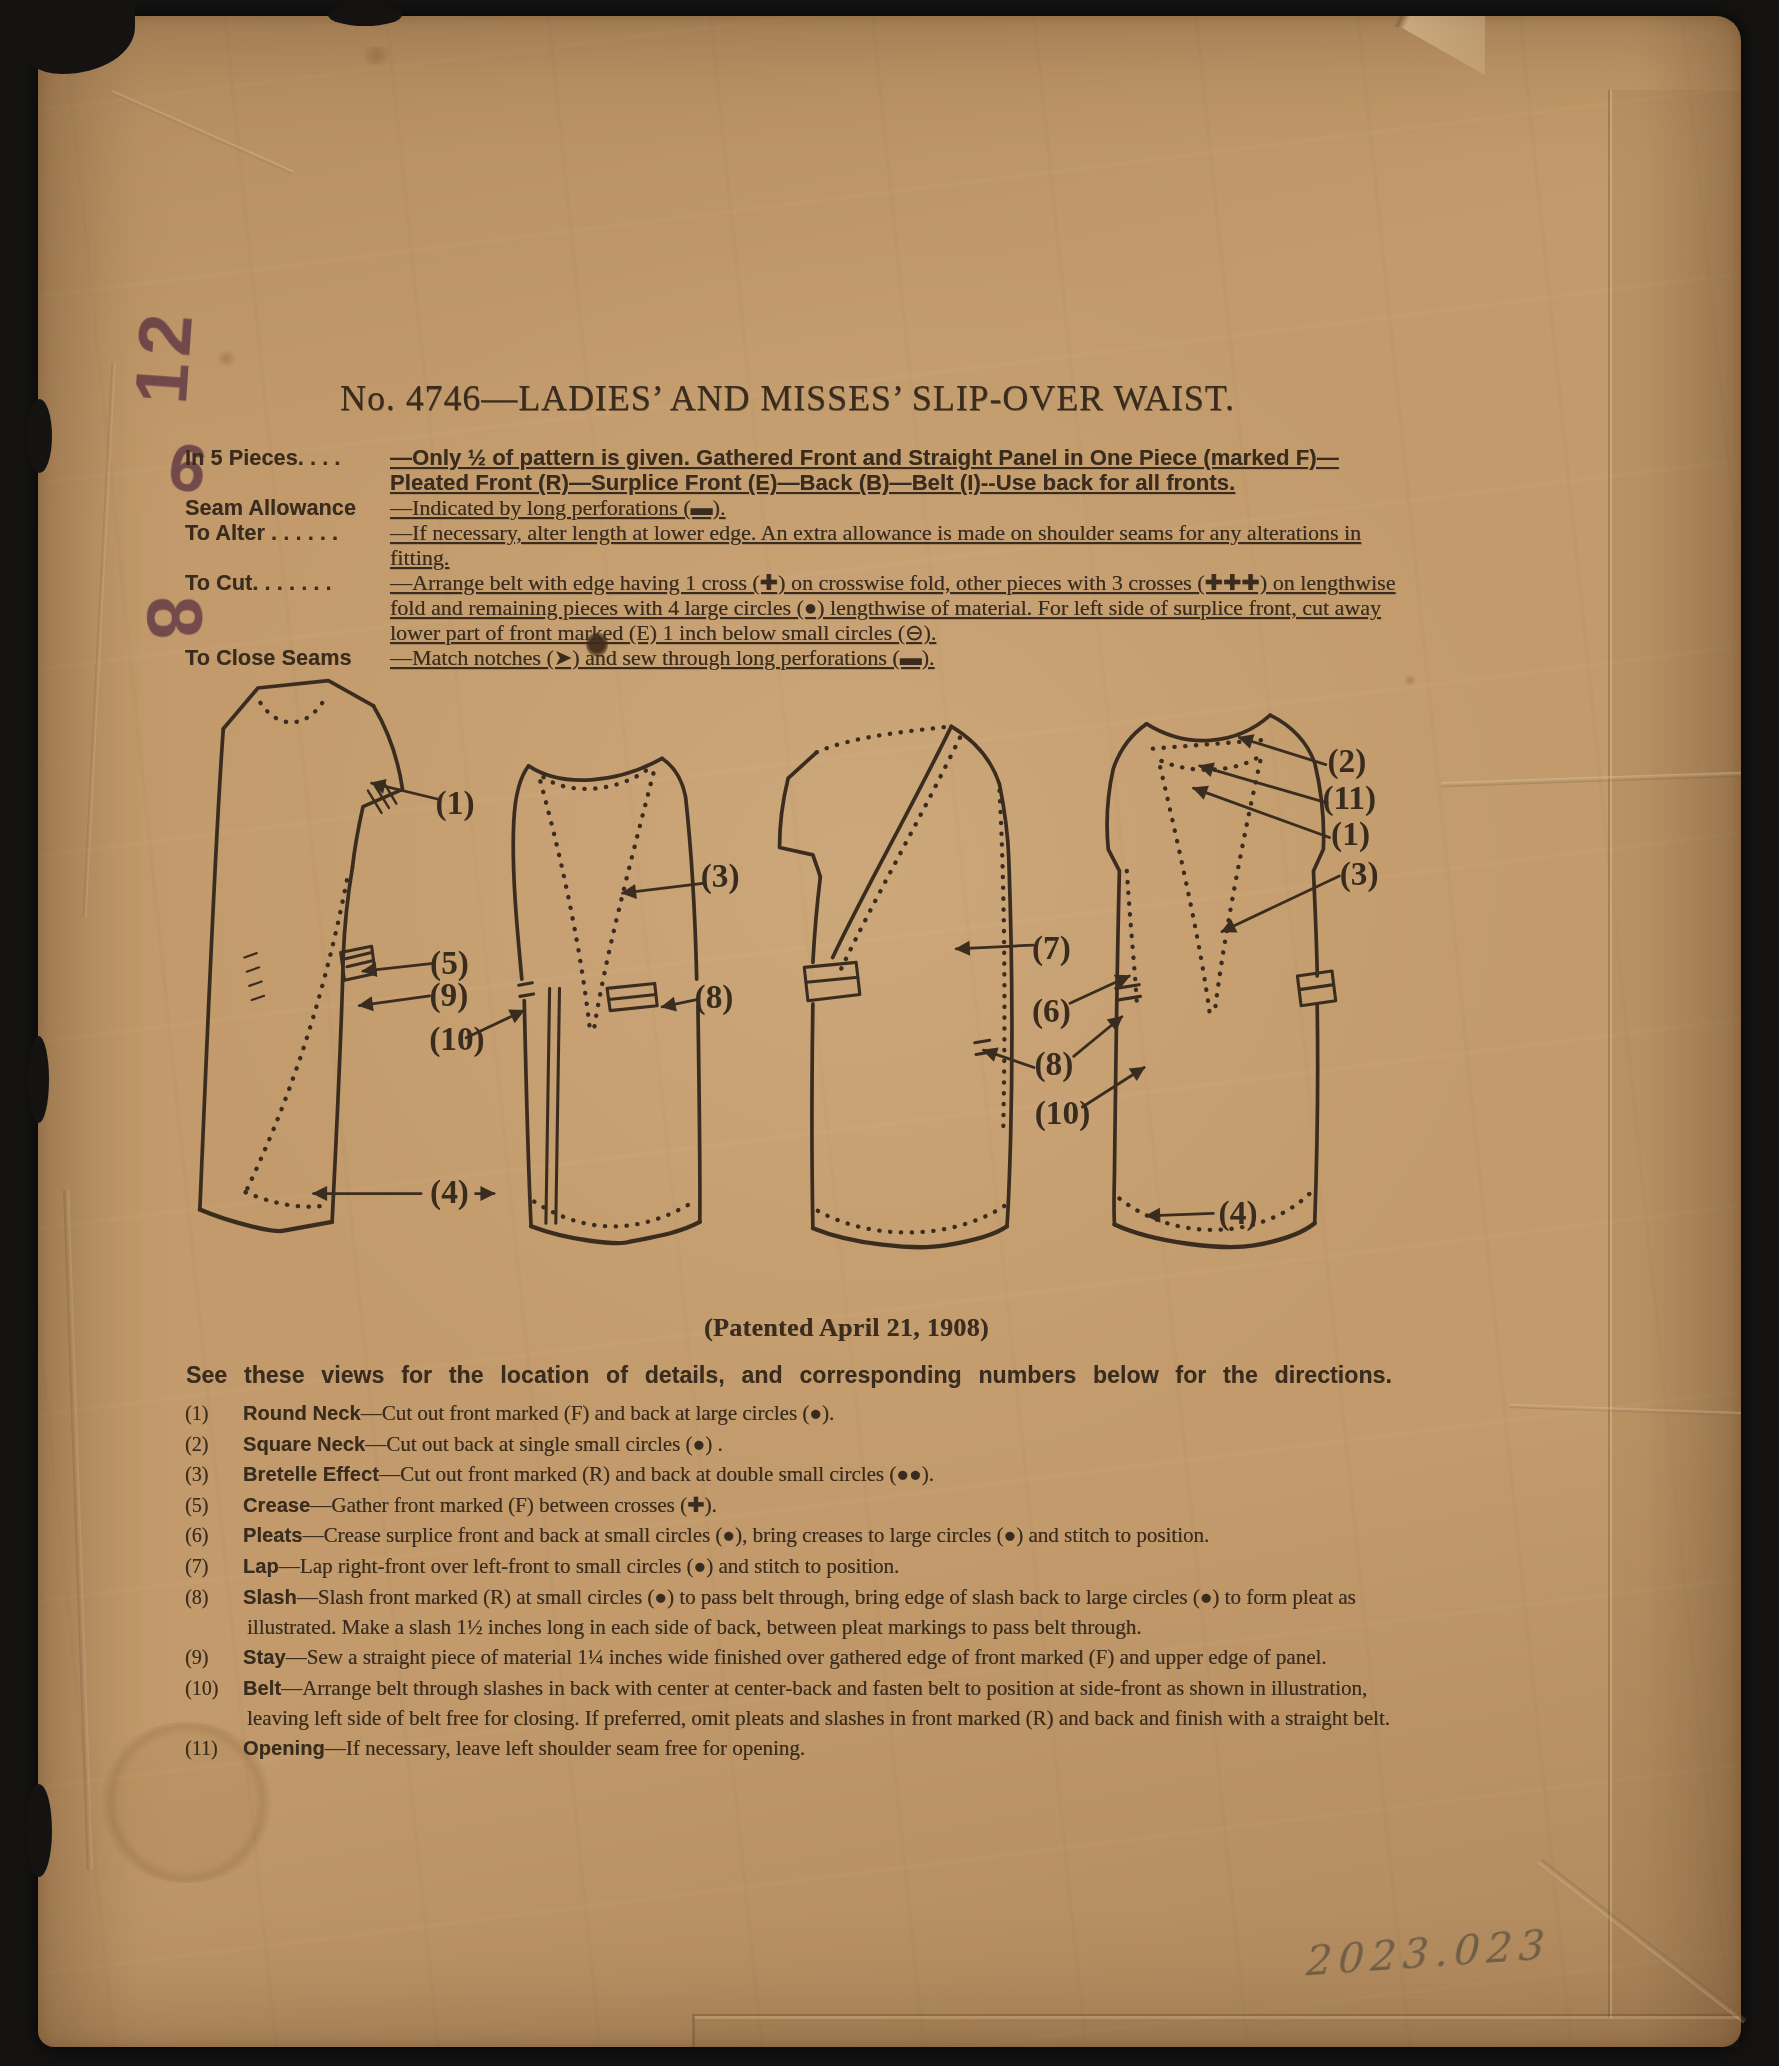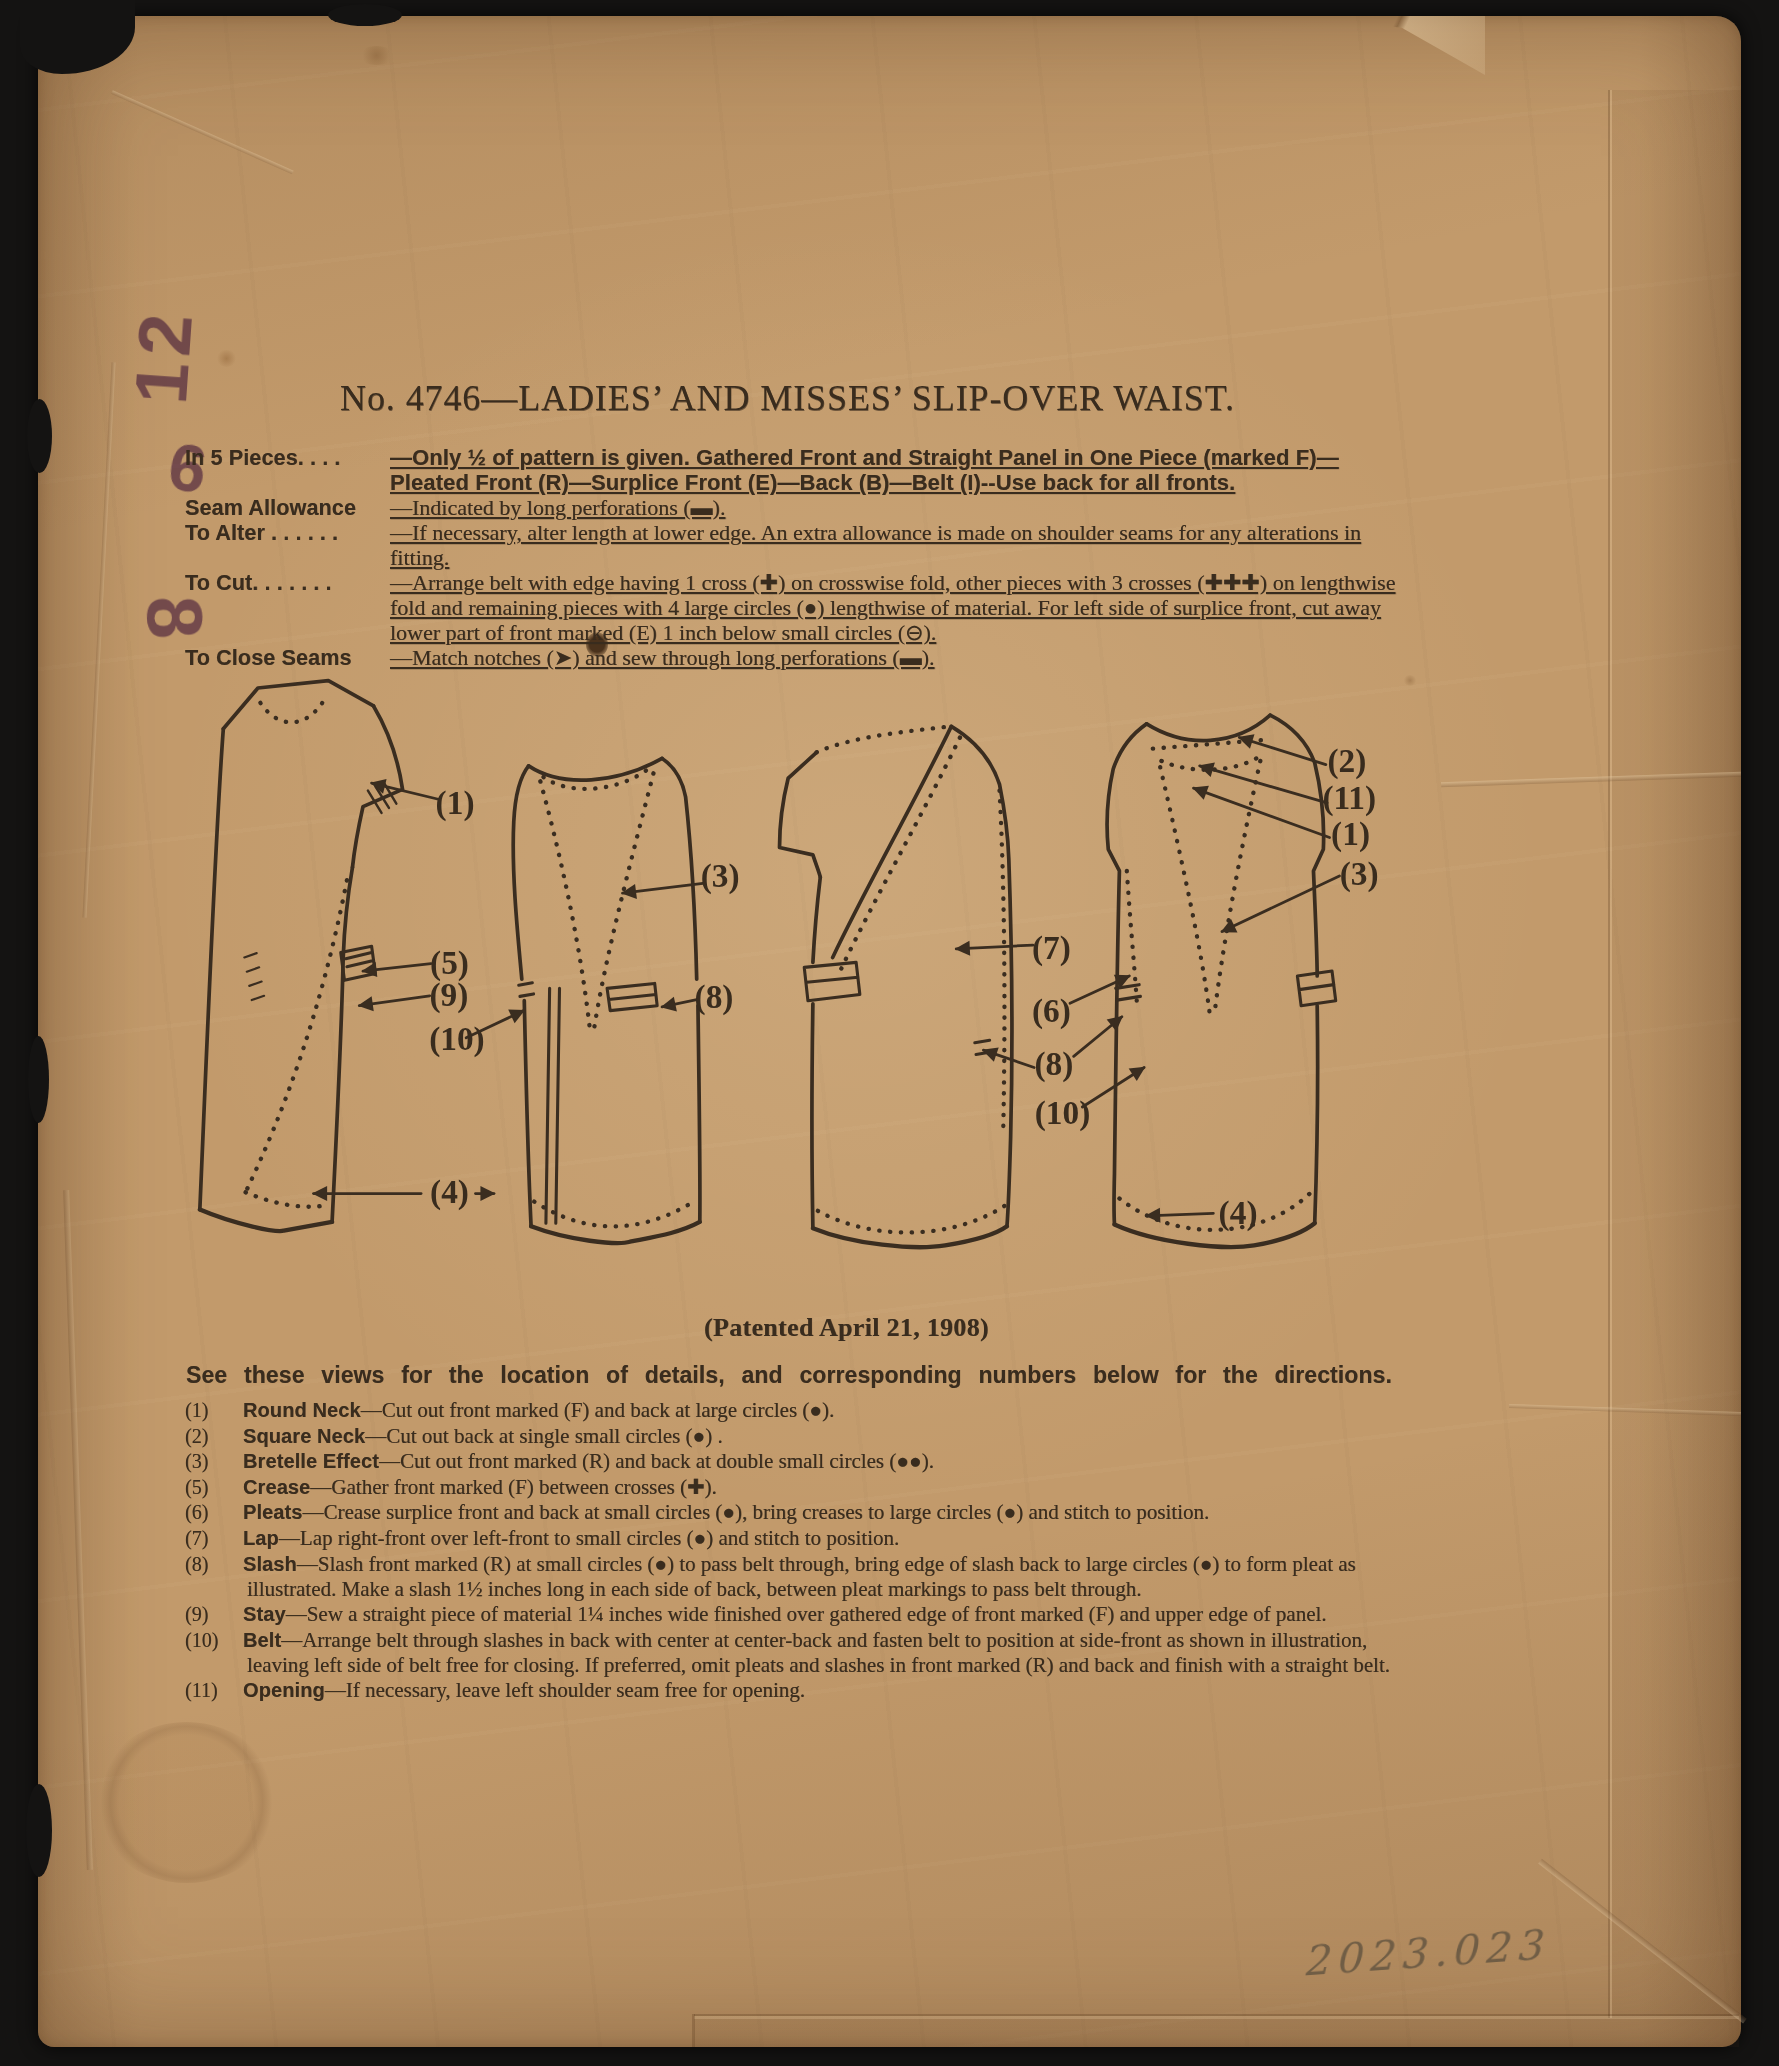--- a/index.html
+++ b/index.html
@@ -30,21 +30,21 @@
          text-shadow:0.5px 0.5px 0.6px rgba(58,44,30,.6);}
   .specs{position:absolute;left:147px;top:429px;width:1227px;font-size:22px;line-height:25px;}
   .spec-row{display:flex;align-items:flex-start;}
   .spec-label{flex:0 0 205px;font-size:21.6px;}
   .spec-desc{flex:1;text-decoration:underline;}
   .figures-svg{position:absolute;left:147px;top:651px;}
   .patent{position:absolute;left:147px;top:1297px;width:1205px;text-align:center;
           transform:translateX(59px);font-size:26px;font-weight:bold;letter-spacing:0.3px;}
   .views-note{position:absolute;left:148px;top:1346px;width:1206px;font-size:23px;
               word-spacing:3.1px;text-align:justify;text-align-last:justify;}
-  .directions{position:absolute;left:147px;top:1382px;width:1216px;font-size:21px;line-height:25px;}
+  .directions{position:absolute;left:147px;top:1382px;width:1216px;font-size:21px;line-height:30px;}
   .dir-item{padding-left:62px;text-indent:-62px;margin-bottom:0.6px;}
   .dir-num{display:inline-block;width:58px;text-indent:0;font-size:20px;}
   .dir-term{font-size:20px;}
   .dir-desc{text-shadow:0.4px 0.4px 0.4px rgba(58,44,30,.55);}
   
   .stamp{position:absolute;color:#7b55a0;font-family:"Liberation Sans",sans-serif;font-weight:bold;
          mix-blend-mode:multiply;opacity:.78;filter:blur(0.7px);}
   .stamp-12{left:79px;top:272px;font-size:75px;letter-spacing:6.2px;transform:rotate(-86deg) translateX(-25px);transform-origin:center;}
   .stamp-6{left:131px;top:413px;font-size:67px;transform:rotate(8deg);}
   .stamp-8{left:115px;top:557px;font-size:77px;transform:rotate(88deg);}

